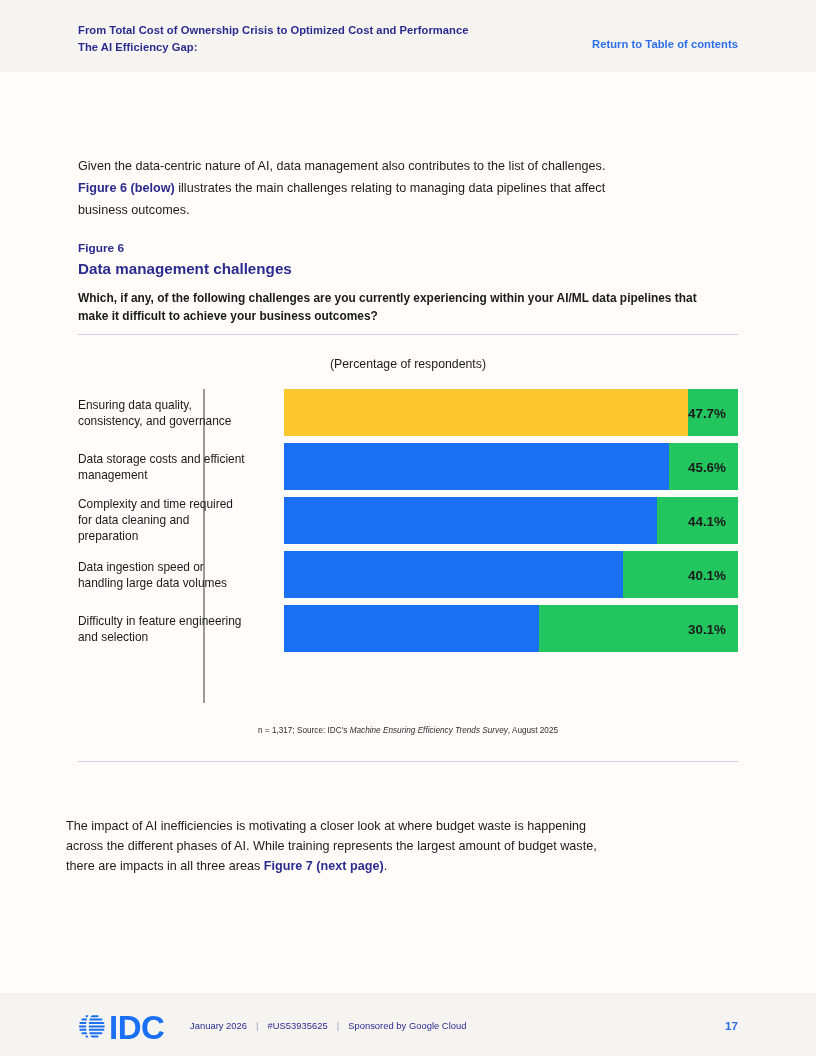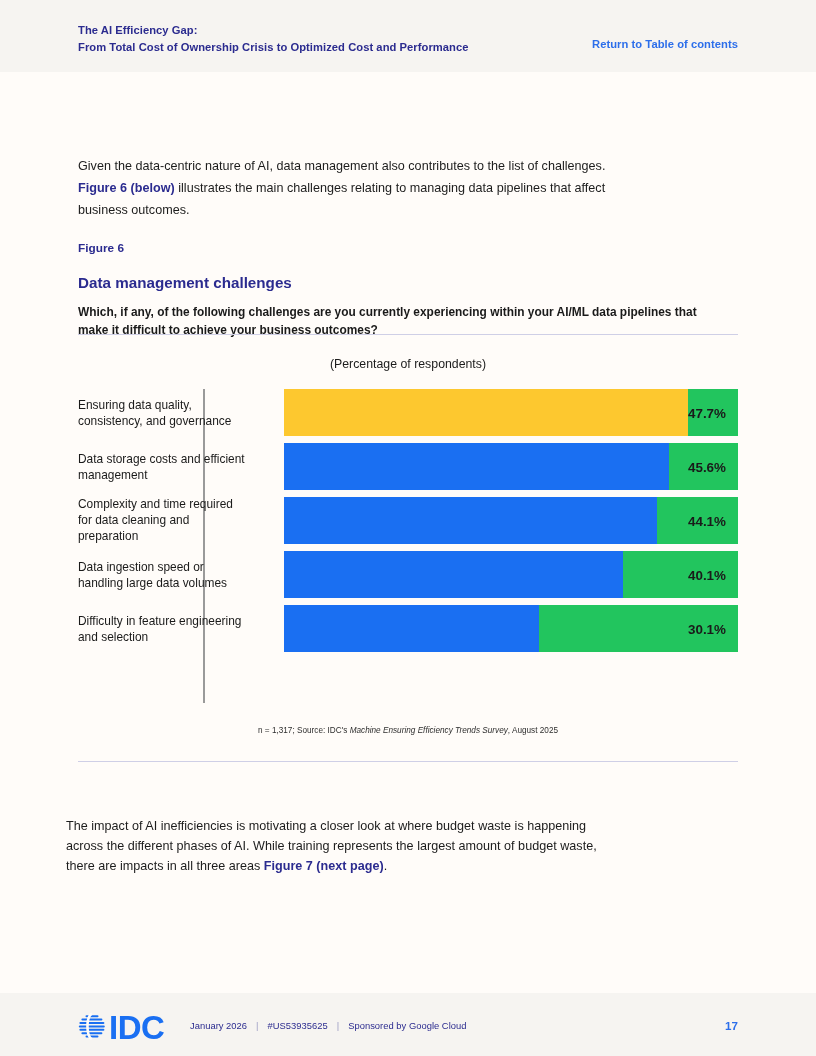--- a/index.html
+++ b/index.html
@@ -86,21 +86,21 @@
     font-weight: 700;
     color: #2B2B8F;
     line-height: 16px;
     letter-spacing: 0.02px;
   }
   .figure-title {
     font-size: 15.2px;
     font-weight: 700;
     color: #2B2B8F;
     line-height: 22px;
-    margin-top: 16px;
+    margin-top: 2px;
     letter-spacing: 0.01px;
   }
   .figure-question {
     font-size: 11.9px;
     font-weight: 700;
     color: #1A1A1A;
     line-height: 17.6px;
     margin-top: 10px;
     width: 645px;
     letter-spacing: 0.01px;
@@ -234,22 +234,22 @@
     font-weight: 700;
     color: #2C6EEA;
   }
 </style>
 </head>
 <body>
 
 <div class="page-header"></div>
 
 <div class="header-title">
+  <span class="header-title-line">From Total Cost of Ownership Crisis to Optimized Cost and Performance</span>
   <span class="header-title-line">The AI Efficiency Gap:</span>
-  <span class="header-title-line">From Total Cost of Ownership Crisis to Optimized Cost and Performance</span>
 </div>
 
 <a class="toc-link">Return to Table of contents</a>
 
 <p class="intro-para"><span>Given the data-centric nature of AI, data management also contributes to the list of challenges. </span><span class="inline-ref">Figure 6 (below)</span><span> illustrates the main challenges relating to managing data pipelines that affect business outcomes.</span></p>
 
 <div class="figure-block">
   <div class="figure-eyebrow">Figure 6</div>
   <div class="figure-title">Data management challenges</div>
   <div class="figure-question">Which, if any, of the following challenges are you currently experiencing within your AI/ML data pipelines that make it difficult to achieve your business outcomes?</div>

